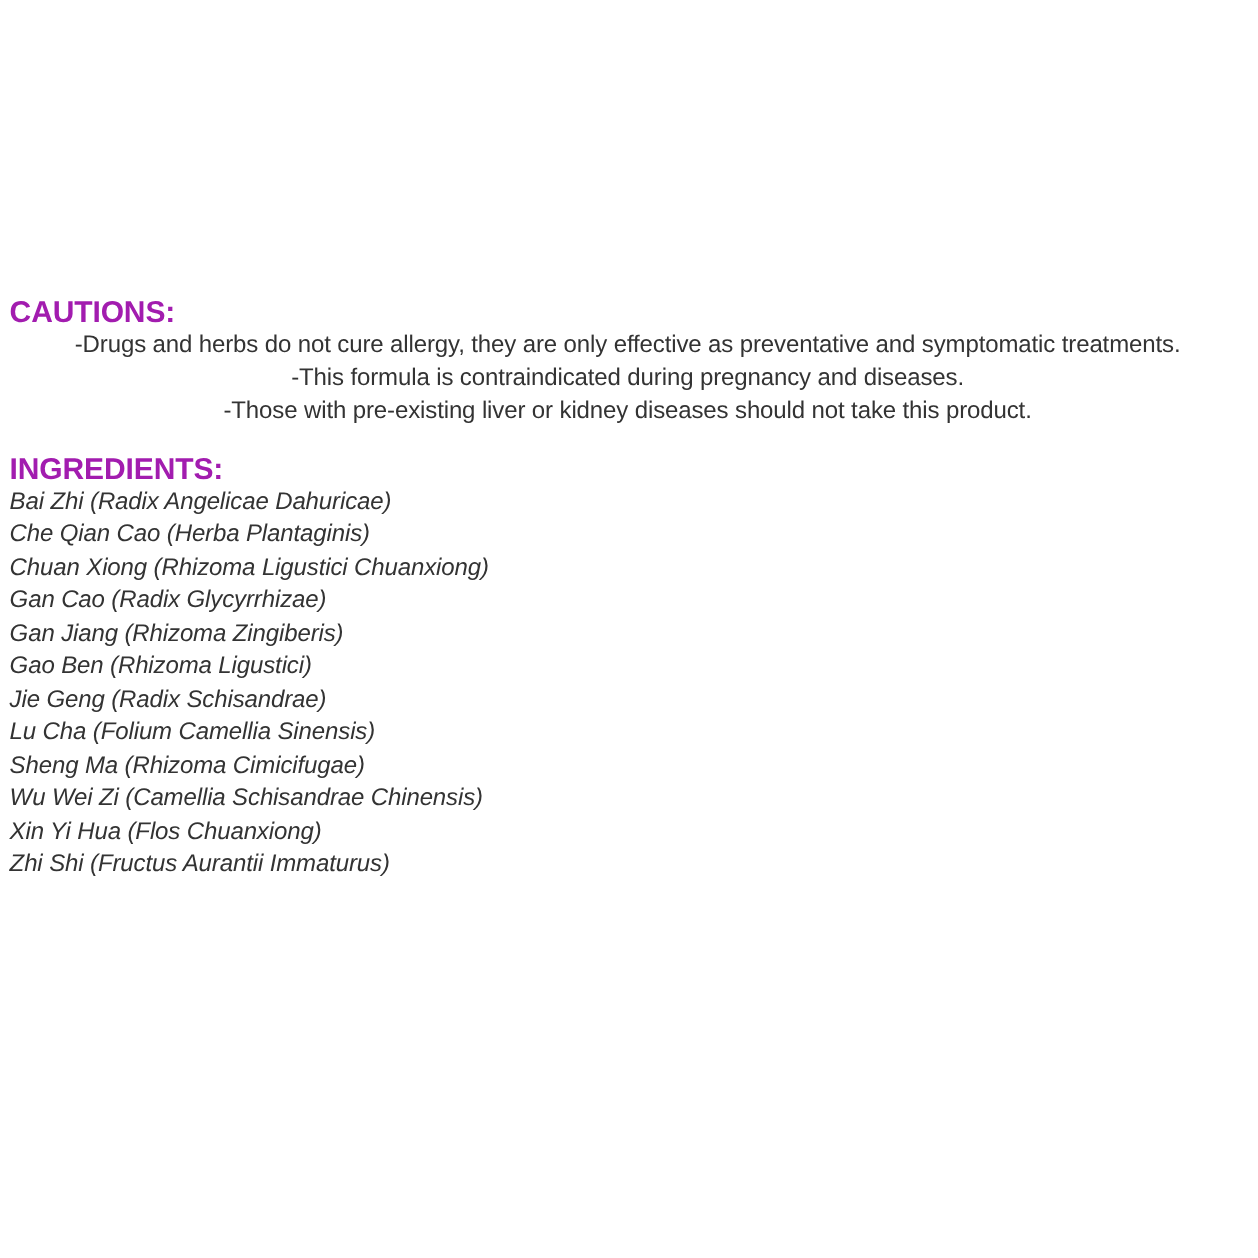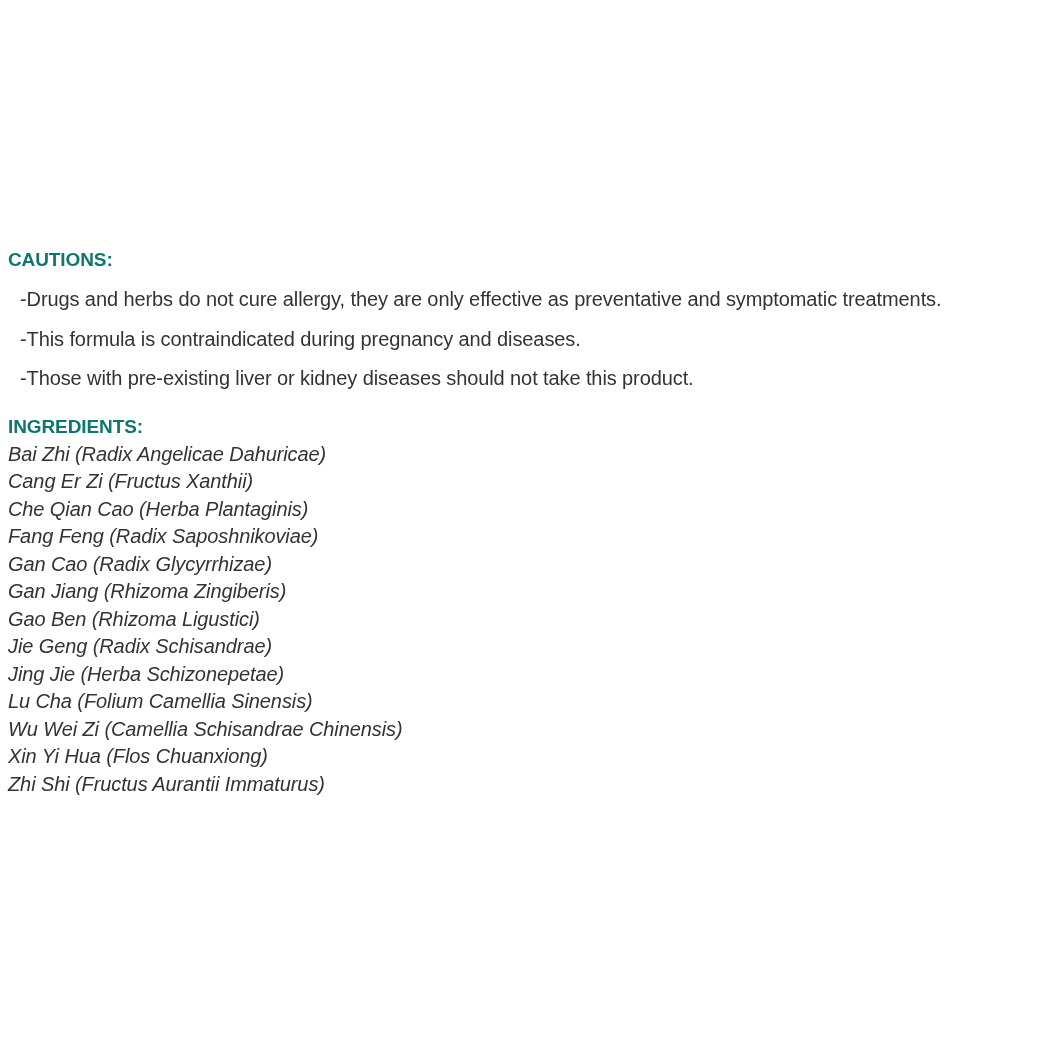--- a/index.html
+++ b/index.html
@@ -15,27 +15,28 @@
     overflow: hidden;
   }
   .label-text {
     padding: 246px 10px 0 8px;
     font-size: 20px;
     line-height: 27.5px;
     letter-spacing: -0.1px;
   }
   .section-heading {
     margin: 0;
-    font-size: 19px;
+    font-size: 25px;
     font-weight: 700;
-    color: #0f766e;
+    color: #a21caf;
     line-height: 28px;
   }
   .caution-line {
-    margin: 12px;
+    margin: 0;
+    text-align: center;
   }
   .ingredients-section {
     margin-top: 20px;
   }
   .ingredients-list {
     list-style: none;
     margin: 0;
     padding: 0;
   }
   .ingredient-item {
@@ -52,28 +53,27 @@
     <h2 class="section-heading">CAUTIONS:</h2>
     <p class="caution-line">-Drugs and herbs do not cure allergy, they are only effective as preventative and symptomatic treatments.</p>
     <p class="caution-line">-This formula is contraindicated during pregnancy and diseases.</p>
     <p class="caution-line">-Those with pre-existing liver or kidney diseases should not take this product.</p>
   </section>
 
   <section class="ingredients-section">
     <h2 class="section-heading">INGREDIENTS:</h2>
     <ul class="ingredients-list">
       <li class="ingredient-item">Bai Zhi (Radix Angelicae Dahuricae)</li>
-      <li class="ingredient-item">Cang Er Zi (Fructus Xanthii)</li>
       <li class="ingredient-item">Che Qian Cao (Herba Plantaginis)</li>
-      <li class="ingredient-item">Fang Feng (Radix Saposhnikoviae)</li>
+      <li class="ingredient-item">Chuan Xiong (Rhizoma Ligustici Chuanxiong)</li>
       <li class="ingredient-item">Gan Cao (Radix Glycyrrhizae)</li>
       <li class="ingredient-item">Gan Jiang (Rhizoma Zingiberis)</li>
       <li class="ingredient-item">Gao Ben (Rhizoma Ligustici)</li>
       <li class="ingredient-item">Jie Geng (Radix Schisandrae)</li>
-      <li class="ingredient-item">Jing Jie (Herba Schizonepetae)</li>
       <li class="ingredient-item">Lu Cha (Folium Camellia Sinensis)</li>
+      <li class="ingredient-item">Sheng Ma (Rhizoma Cimicifugae)</li>
       <li class="ingredient-item">Wu Wei Zi (Camellia Schisandrae Chinensis)</li>
       <li class="ingredient-item">Xin Yi Hua (Flos Chuanxiong)</li>
       <li class="ingredient-item">Zhi Shi (Fructus Aurantii Immaturus)</li>
     </ul>
   </section>
 
 </main>
 
 </body></html>

